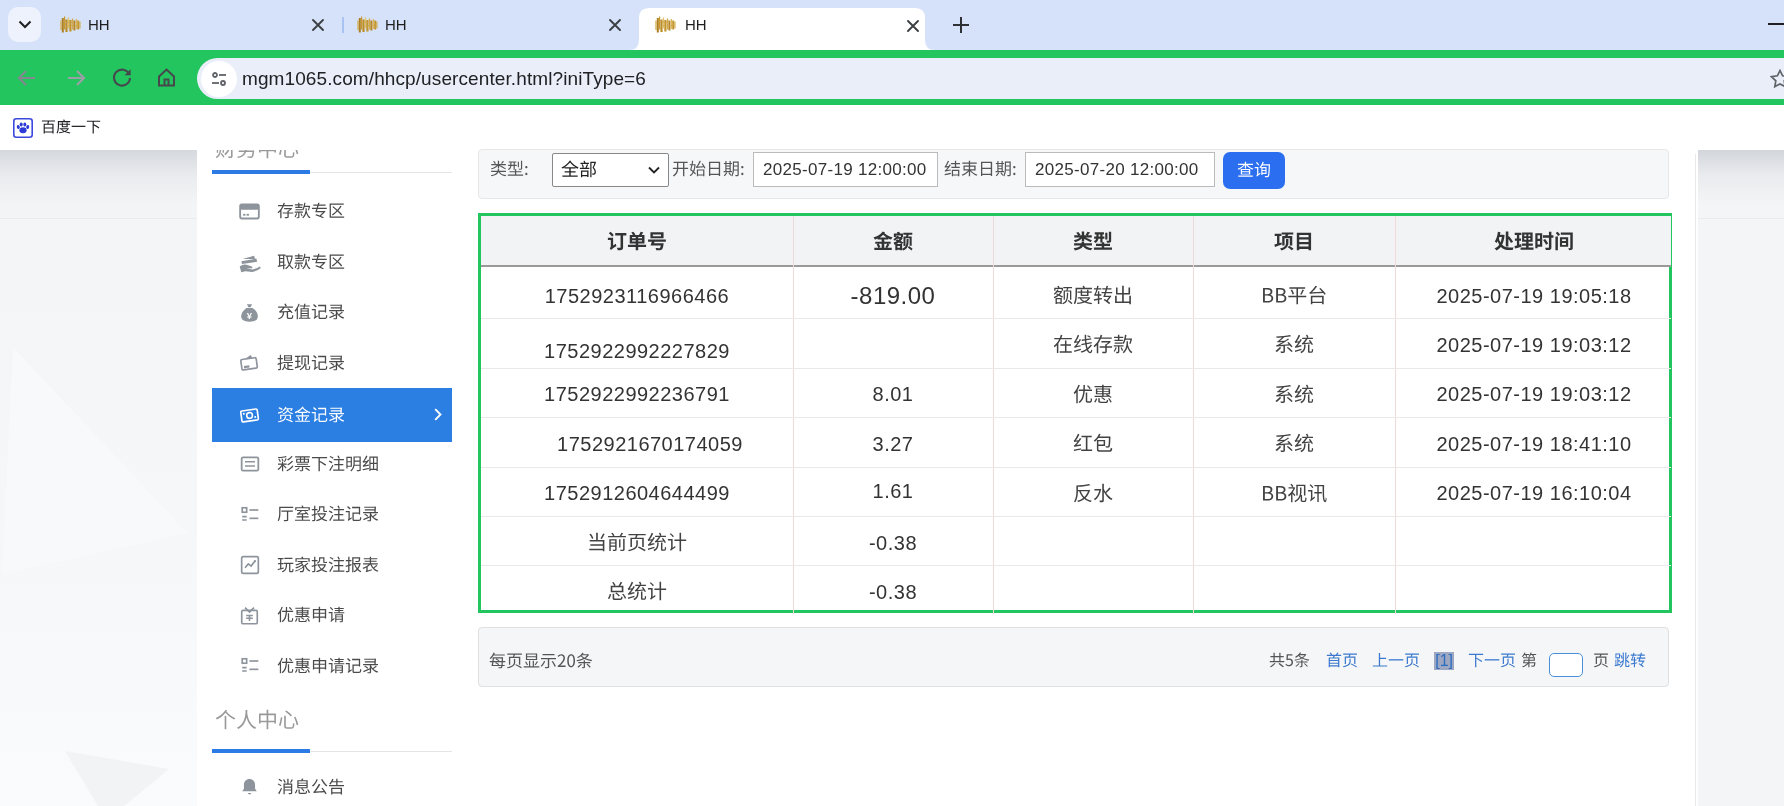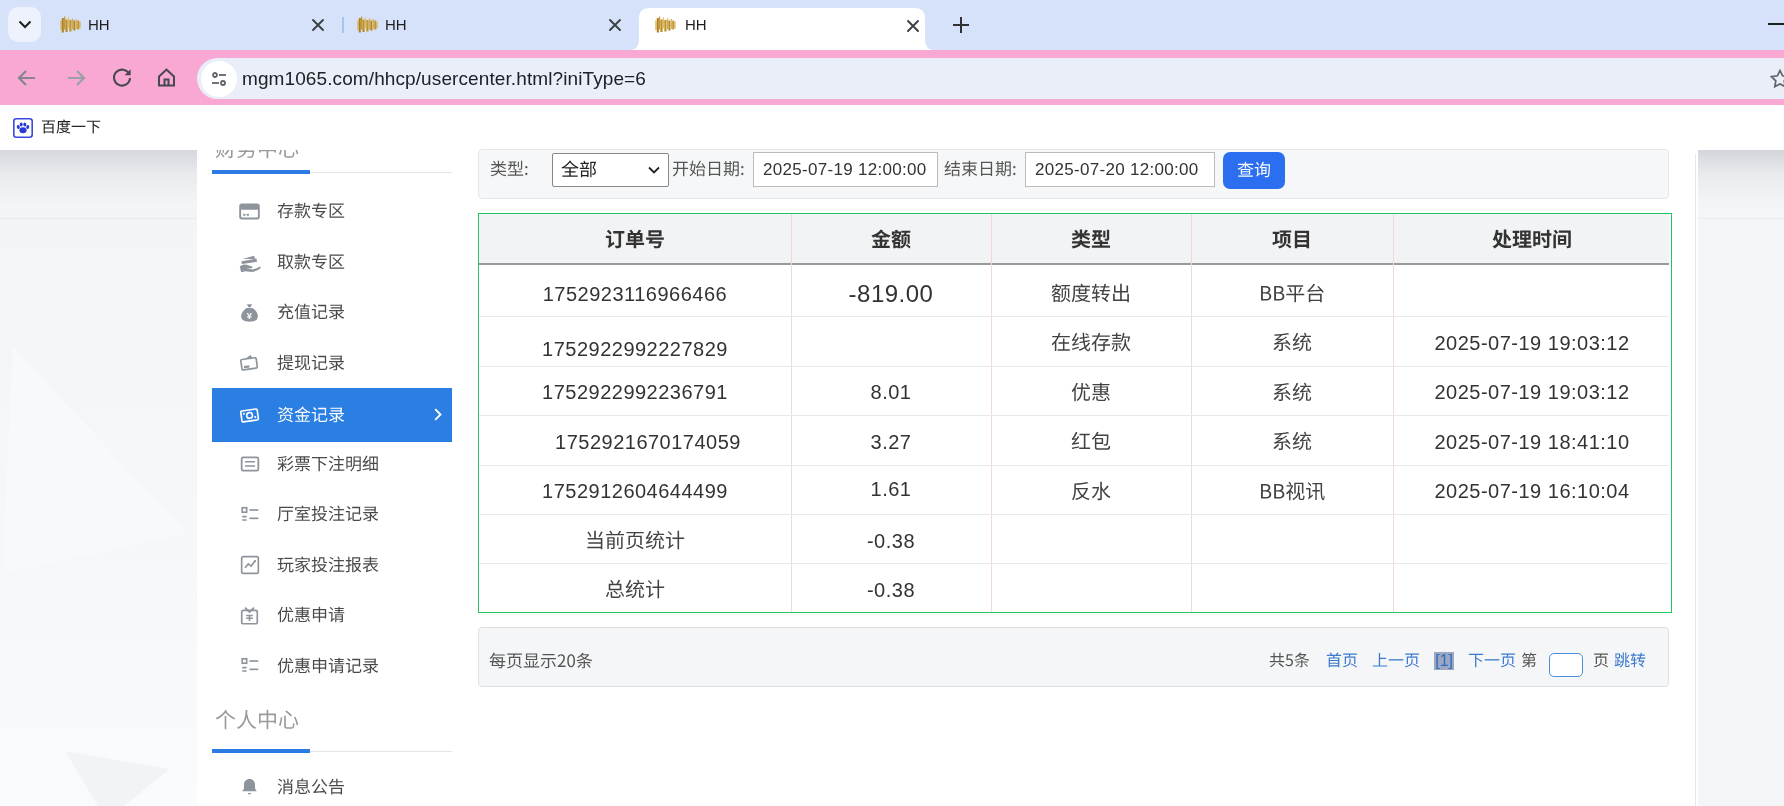--- a/index.html
+++ b/index.html
@@ -325,21 +325,21 @@
       <div class="abs flexl" style="left:546px;top:2px;width:190px;height:35px;border:1px solid #bbb;background:#fff;padding-left:9px;font-size:17px;letter-spacing:0.3px;color:#333">2025-07-20 12:00:00</div>
       <div class="abs flexc" style="left:744px;top:2px;width:62px;height:37px;background:#2b6ff0;border-radius:7px">
         <svg class="t" style="width:34.0px;height:18.7px;" viewBox="0 -880 2000 1100">
           <g transform="scale(1,-1)" fill="#fff">
             <use href="#r51" x="0"></use>
             <use href="#r52" x="1000"></use>
           </g>
         </svg>
       </div>
     </div>
-    <div class="abs" style="left:478px;top:73px;width:1194px;height:400px;border:1px solid #22c55e;background:#fff">
+    <div class="abs" style="left:478px;top:73px;width:1194px;height:400px;border:3px solid #22c55e;background:#fff">
       <div class="abs" style="left:0;top:0;width:1190px;height:51px;background:#f1f3f4;border-bottom:2px solid #9a9a9a"></div>
       <div class="abs flexc" style="left:0px;top:0;width:312px;height:51px">
         <svg class="t" style="width:60.0px;height:22.0px;" viewBox="0 -880 3000 1100">
           <g transform="scale(1,-1)" fill="#333">
             <use href="#b0" x="0"></use>
             <use href="#b1" x="1000"></use>
             <use href="#b2" x="2000"></use>
           </g>
         </svg>
       </div>
@@ -399,20 +399,23 @@
       </div>
       <div class="abs flexc" style="left:712px;top:53px;width:202px;height:49px;padding-top:5px">
         <svg class="t" style="width:66.28px;height:22.0px;" viewBox="0 -880 3314 1100">
           <g transform="scale(1,-1)" fill="#424242">
             <use href="#r57" x="0"></use>
             <use href="#r57" x="657"></use>
             <use href="#r58" x="1314"></use>
             <use href="#r59" x="2314"></use>
           </g>
         </svg>
+      </div>
+      <div class="abs flexc" style="left:914px;top:53px;width:278px;height:49px;padding-top:5px">
+        <span style="font-size:20px;letter-spacing:0.5px;color:#333">2025-07-19 19:05:18</span>
       </div>
       <div class="abs" style="left:0;top:102px;width:1190px;height:1px;background:#e9e9e9"></div>
       <div class="abs flexc" style="left:0px;top:102.4px;width:312px;height:49px;padding-top:18px">
         <span style="font-size:20px;letter-spacing:0.5px;color:#333">1752922992227829</span>
       </div>
       <div class="abs flexc" style="left:512px;top:102.4px;width:200px;height:49px;padding-top:5px">
         <svg class="t" style="width:80.0px;height:22.0px;" viewBox="0 -880 4000 1100">
           <g transform="scale(1,-1)" fill="#424242">
             <use href="#r60" x="0"></use>
             <use href="#r61" x="1000"></use>
@@ -688,21 +691,21 @@
       </svg></div>
     <div class="abs" style="left:685px;top:16px;font-size:15px;color:#1f1f1f">HH</div>
     <div class="abs" style="left:905px;top:18px"><svg width="16" height="16" viewBox="0 0 16 16">
         <path d="M3 3 L13 13 M13 3 L3 13" stroke="#3c4043" stroke-width="1.9" stroke-linecap="round"></path>
       </svg></div>
     <svg class="abs" style="left:952px;top:16px" width="18" height="18" viewBox="0 0 18 18">
       <path d="M9 1 V17 M1 9 H17" stroke="#303134" stroke-width="2"></path>
     </svg>
     <div class="abs" style="left:1768px;top:23px;width:16px;height:2px;background:#1f1f1f"></div>
   </div>
-<div class="abs" style="left:0;top:50px;width:1784px;height:55px;background:#f9a8d4">
+<div class="abs" style="left:0;top:50px;width:1784px;height:55px;background:#22c55e">
     <svg class="abs" style="left:16px;top:17px" width="22" height="22" viewBox="0 0 22 22">
       <path d="M19 11 H4 M10 4 l-7 7 7 7" fill="none" stroke="#84888e" stroke-width="2.2"></path>
     </svg>
     <svg class="abs" style="left:65px;top:17px" width="22" height="22" viewBox="0 0 22 22">
       <path d="M3 11 H18 M12 4 l7 7 -7 7" fill="none" stroke="#9aa0a6" stroke-width="2.2"></path>
     </svg>
     <svg class="abs" style="left:111px;top:17px" width="22" height="22" viewBox="0 0 22 22">
       <path d="M18.3 7.3 A8 8 0 1 0 19 11" fill="none" stroke="#46484d" stroke-width="2.1"></path>
       <path d="M19.6 2.2 v6 h-6 Z" fill="#46484d"></path>
     </svg>

